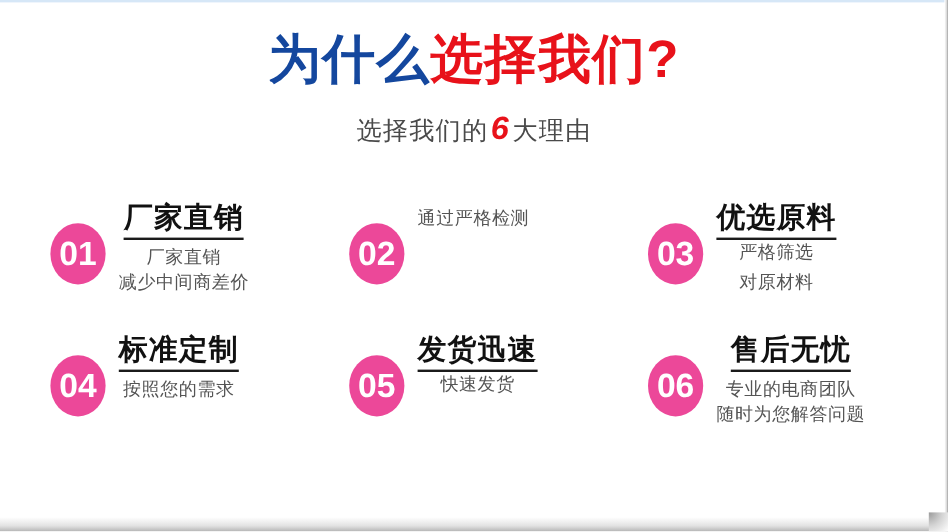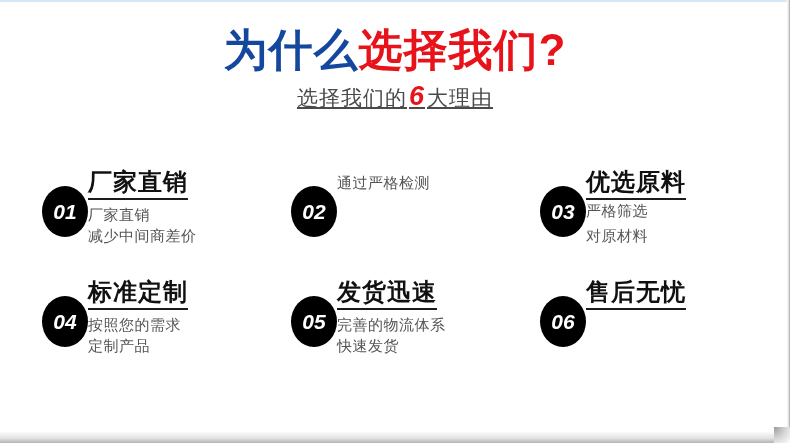--- a/index.html
+++ b/index.html
@@ -71,27 +71,26 @@
     line-height: 52px;
     font-weight: bold;
     letter-spacing: 1px;
     white-space: nowrap;
     margin: 0;
   }
   #main-title .seg-blue { color: #14479e; }
   #main-title .seg-red  { color: #e8121a; }
 
   #sub-title {
-    margin: 7px 0 0 0;
+    margin: 18px 0 0 0;
     font-size: 21px;
     line-height: 26px;
     color: #4a4a4a;
     letter-spacing: 1px;
     white-space: nowrap;
-    text-decoration: underline;
   }
   #sub-title .count {
     color: #e8121a;
     font-weight: bold;
     font-style: italic;
     font-size: 27px;
     padding: 0 2px;
   }
 
   
@@ -112,35 +111,36 @@
     align-items: flex-start;
     box-sizing: border-box;
   }
 
   .badge {
     flex: 0 0 auto;
     width: 46px;
     height: 51px;
     margin-top: 23px;
     border-radius: 50%;
-    background: #000000;
+    background: #ec4899;
     color: #ffffff;
-    font-size: 21px;
-    font-weight: bold;
-    font-style: italic;
+    font-size: 28px;
+    font-weight: bold;
     letter-spacing: 0px;
     display: flex;
     align-items: center;
     justify-content: center;
     line-height: 1;
   }
 
   .reason-text {
+    margin-left: 11px;
     padding-top: 5px;
     min-width: 0;
+    text-align: center;
   }
 
   .reason-title {
     display: inline-block;
     font-size: 24px;
     line-height: 28px;
     font-weight: bold;
     color: #111111;
     letter-spacing: 1px;
     white-space: nowrap;
@@ -198,37 +198,37 @@
         <div class="reason-desc" style="margin-top:0">严格筛选</div>
         <div class="reason-desc">对原材料</div>
       </div>
     </div>
 
     <div class="reason">
       <div class="badge">04</div>
       <div class="reason-text">
         <div class="reason-title">标准定制</div>
         <div class="reason-desc">按照您的需求</div>
-        <div class="reason-desc" style="margin-top:0">定制产品</div>
       </div>
     </div>
 
     <div class="reason">
       <div class="badge">05</div>
       <div class="reason-text">
         <div class="reason-title">发货迅速</div>
-        <div class="reason-desc">完善的物流体系</div>
         <div class="reason-desc" style="margin-top:0">快速发货</div>
       </div>
     </div>
 
     <div class="reason">
       <div class="badge">06</div>
       <div class="reason-text">
         <div class="reason-title">售后无忧</div>
+        <div class="reason-desc">专业的电商团队</div>
+        <div class="reason-desc" style="margin-top:0">随时为您解答问题</div>
       </div>
     </div>
 
   </div>
 
   <div id="edge-right"></div>
   <div id="edge-bottom"></div>
   <div id="edge-corner"></div>
 
 </div>

